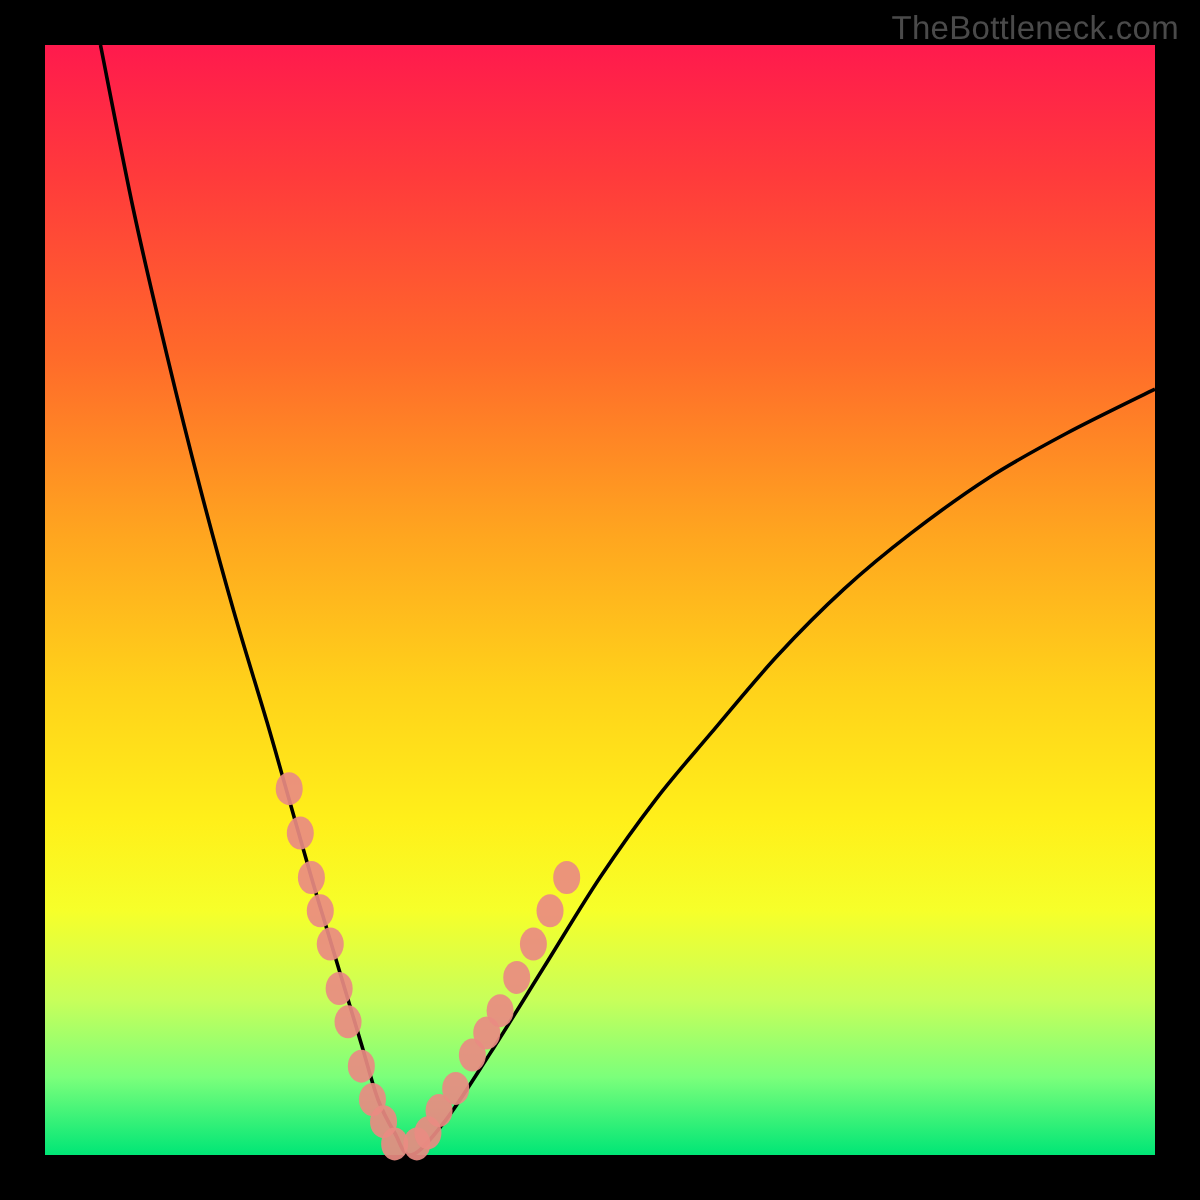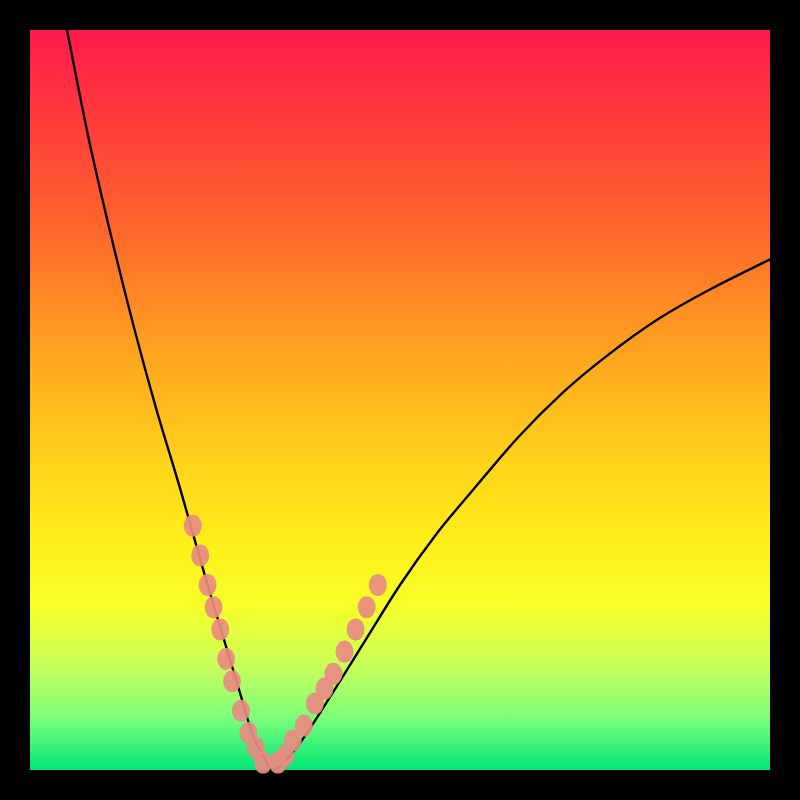--- a/index.html
+++ b/index.html
@@ -83,13 +83,14 @@
         <ellipse cx="284.90000000000003" cy="673.4" rx="9" ry="11" fill="#e98b82" fill-opacity="0.92"></ellipse>
         <ellipse cx="294.52" cy="658.6" rx="9" ry="11" fill="#e98b82" fill-opacity="0.92"></ellipse>
         <ellipse cx="303.4" cy="643.8" rx="9" ry="11" fill="#e98b82" fill-opacity="0.92"></ellipse>
         <ellipse cx="314.5" cy="621.6" rx="9" ry="11" fill="#e98b82" fill-opacity="0.92"></ellipse>
         <ellipse cx="325.6" cy="599.4" rx="9" ry="11" fill="#e98b82" fill-opacity="0.92"></ellipse>
         <ellipse cx="336.7" cy="577.2" rx="9" ry="11" fill="#e98b82" fill-opacity="0.92"></ellipse>
         <ellipse cx="347.79999999999995" cy="555" rx="9" ry="11" fill="#e98b82" fill-opacity="0.92"></ellipse>
       </g>
   </svg>
 
+  <div class="watermark">TheBottleneck.com</div>
 </div>
 
 </body></html>

